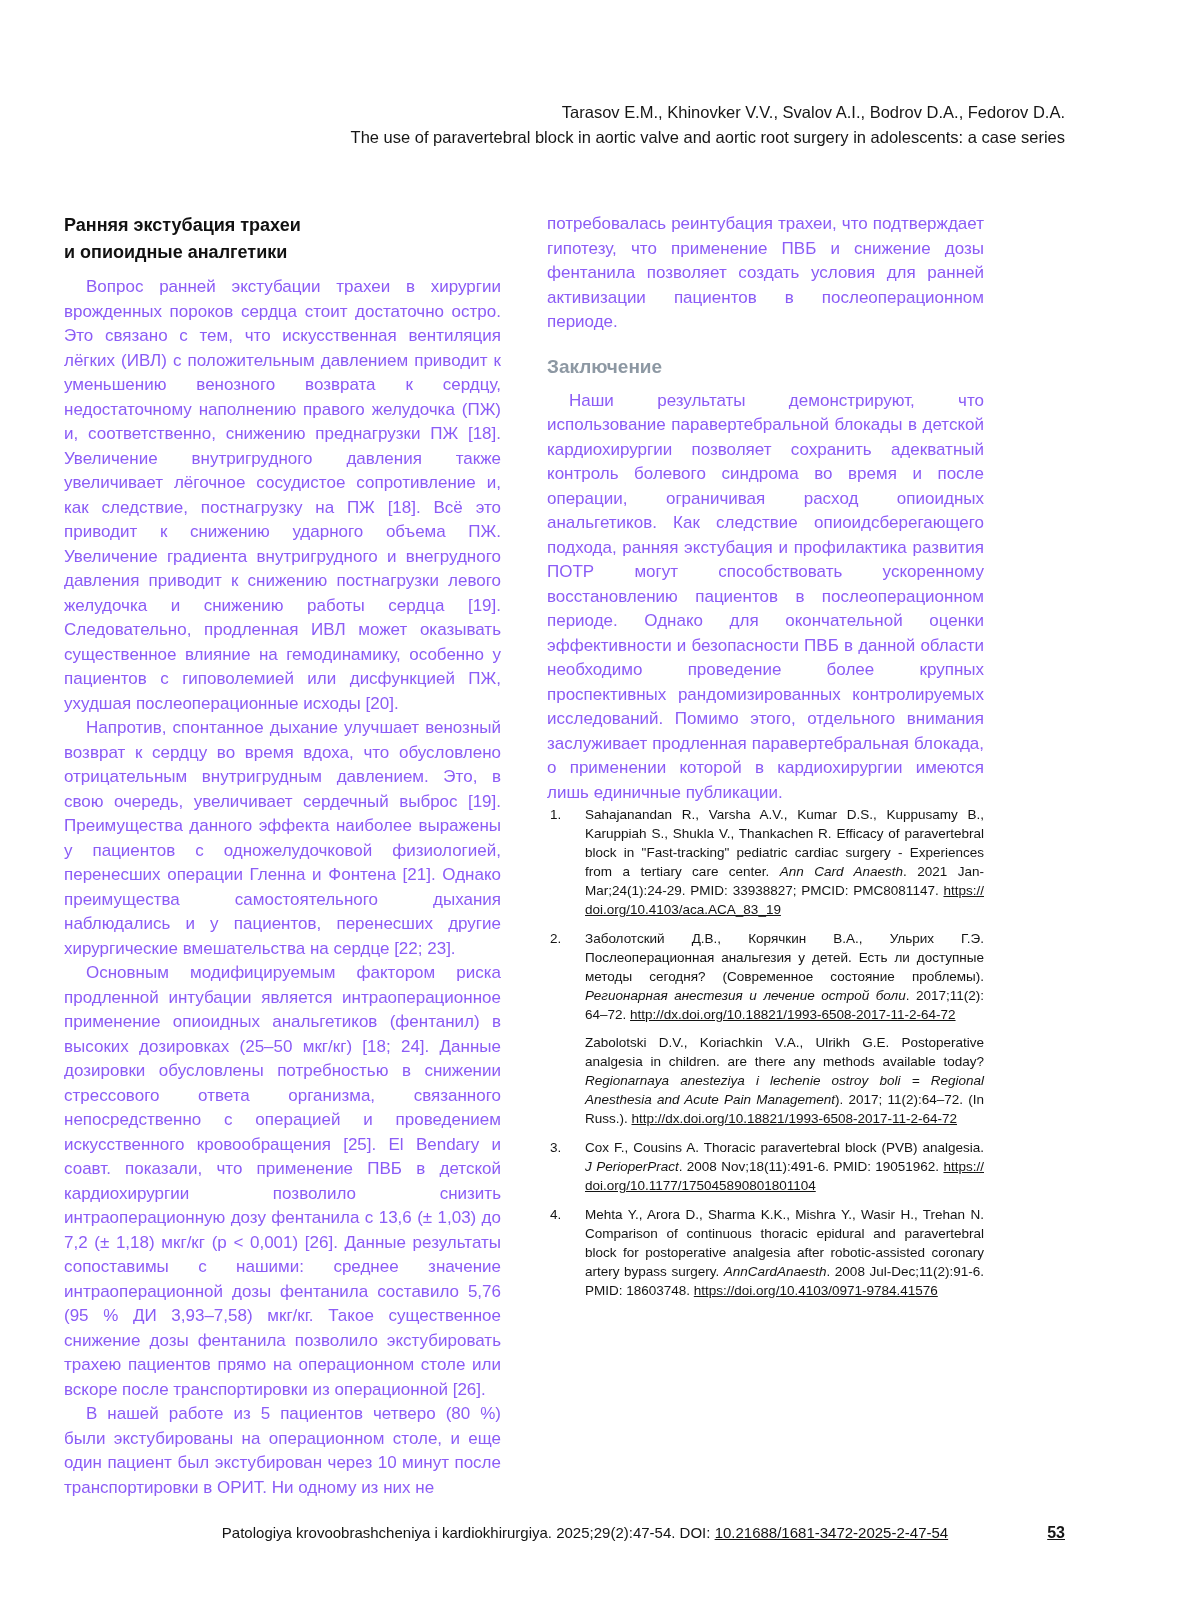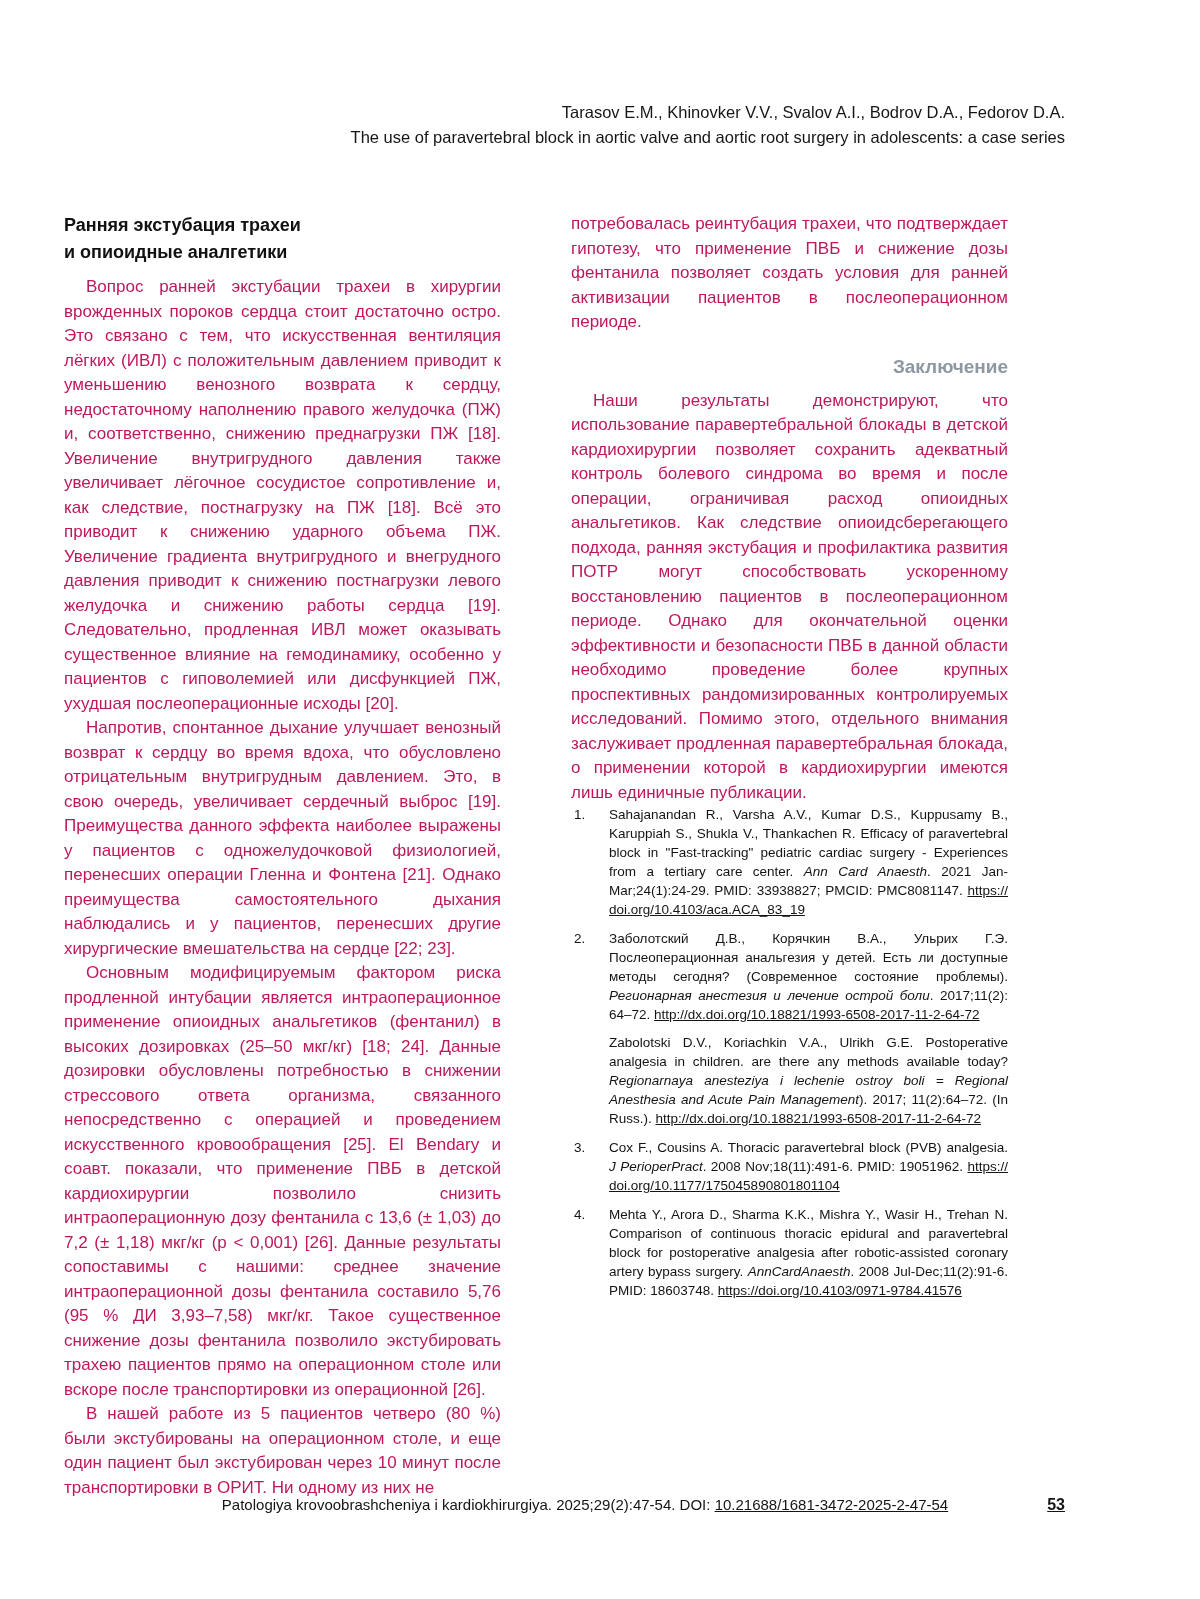--- a/index.html
+++ b/index.html
@@ -16,57 +16,56 @@
     overflow: hidden;
     background: #ffffff;
   }
   .page-header {
     text-align: right;
     font-size: 16.5px;
     line-height: 25px;
     color: #161616;
     margin-bottom: 62px;
   }
-  .columns { display: flex; gap: 70px; margin-top: 28px; }
+  .columns { display: flex; gap: 46px; margin-top: 28px; }
   .col { width: 437px; }
   .sub-heading {
     font-size: 18px;
     font-weight: bold;
     line-height: 27px;
     margin-bottom: 9px;
     white-space: pre-line;
     color: #111;
   }
   .para {
     font-size: 17px;
     line-height: 24.5px;
     text-align: justify;
     hyphens: auto;
     -webkit-hyphens: auto;
-    color: #be185d;
+    color: #8b5cf6;
   }
   .para.indent { text-indent: 22px; }
   .colored-heading {
     font-size: 19px;
     font-weight: bold;
     line-height: 24px;
     margin: 20px 0 10px 0;
     color: #8d98a3;
-    text-align: right;
   }
   .refs { font-size: 13.5px; line-height: 19px; }
   .ref { display: flex; margin-bottom: 10px; }
   .ref-num { width: 38px; flex: none; padding-left: 3px; }
   .ref-body { flex: 1; text-align: justify; hyphens: auto; -webkit-hyphens: auto; }
   .ref-body p + p { margin-top: 9px; }
   .italic { font-style: italic; }
   .ref-link, a { color: inherit; text-decoration: underline; word-break: break-all; cursor: pointer; }
   .page-footer {
     position: absolute;
-    left: 145px; right: 135px; bottom: 84px;
+    left: 145px; right: 135px; bottom: 56px;
     font-size: 15px;
     line-height: 20px;
   }
   .footer-center { text-align: center; padding-right: 40px; }
   .page-number {
     position: absolute;
     right: 0; top: 0;
     font-weight: bold;
     font-size: 16px;
     text-decoration: underline;

